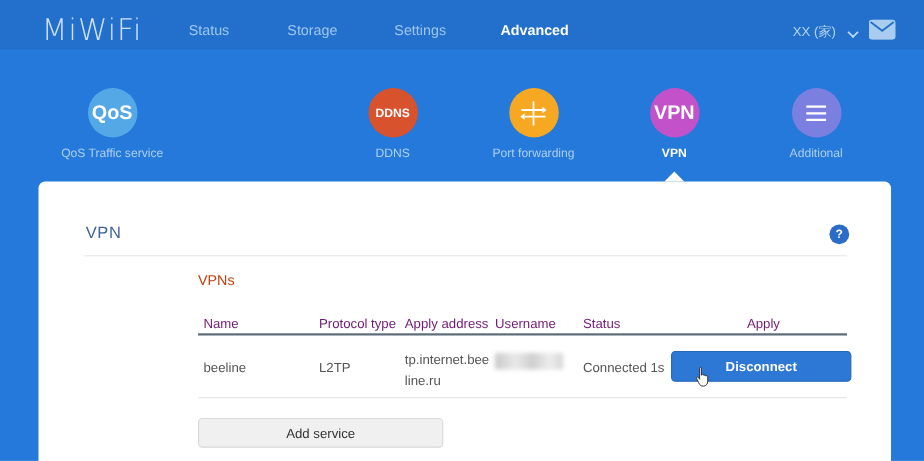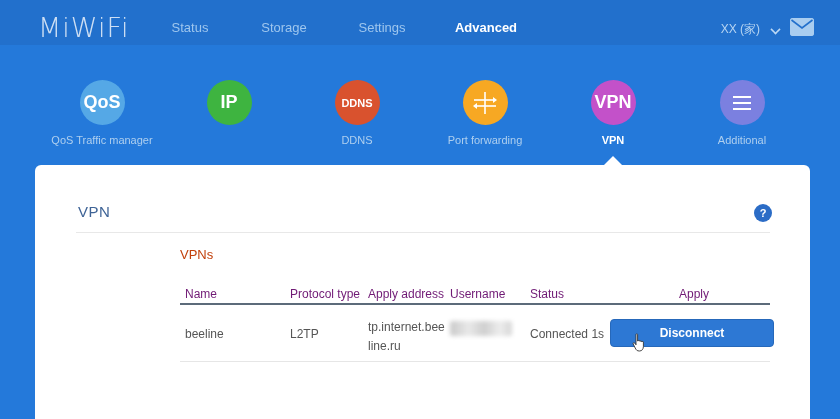--- a/index.html
+++ b/index.html
@@ -155,27 +155,24 @@
       <rect x="0" y="0" width="24" height="18" rx="3" fill="#a9cdf0"></rect>
       <path d="M1.5 2 L12 10 L22.5 2" fill="none" stroke="#2270cc" stroke-width="1.6"></path>
     </svg>
   </div>
 </div>
 
 <div class="adv-item" style="left:102px">
   <div class="adv-circle" style="background-color: rgb(85, 168, 230);">
     <span>QoS</span>
   </div>
-  <div class="adv-label">QoS Traffic manager</div>
+  <div class="adv-label">QoS Traffic service</div>
 </div>
 
 <div class="adv-item" style="left:229px">
-  <div class="adv-circle" style="background-color: rgb(62, 180, 64);">
-    <span>IP</span>
-  </div>
 </div>
 
 <div class="adv-item" style="left:357px">
   <div class="adv-circle small-badge" style="background-color: rgb(217, 82, 46);">
     <span>DDNS</span>
   </div>
   <div class="adv-label">DDNS</div>
 </div>
 
 <div class="adv-item" style="left:485px">
@@ -229,17 +226,18 @@
   <div>
     <div class="cell td-name">beeline</div>
     <div class="cell td-protocol">L2TP</div>
     <div class="cell td-server">tp.internet.beeline.ru</div>
     <div class="redacted"></div>
     <div class="cell td-status">Connected 1s</div>
     <div class="disconnect-btn">Disconnect</div>
   </div>
   <div class="row-line"></div>
 
+  <div class="add-service-btn">Add service</div>
 </div>
 
 <svg class="cursor-hand" viewBox="0 0 16 20">
   <path d="M5 1.5 C5 0.6 6.6 0.6 6.6 1.5 L6.6 8 L7.2 8 C7.2 7.1 8.8 7.1 8.8 8 L9 8.4 C9 7.6 10.6 7.6 10.6 8.5 L10.8 9 C10.8 8.2 12.4 8.2 12.4 9.1 L12.4 13.5 C12.4 16 11 18 8.5 18 C6 18 5.2 17 4.2 15 L2.2 11 C1.6 10 3 9.2 3.7 10 L5 11.8 Z" fill="#ffffff" stroke="#333333" stroke-width="0.9"></path>
 </svg>
 
 </body></html>

